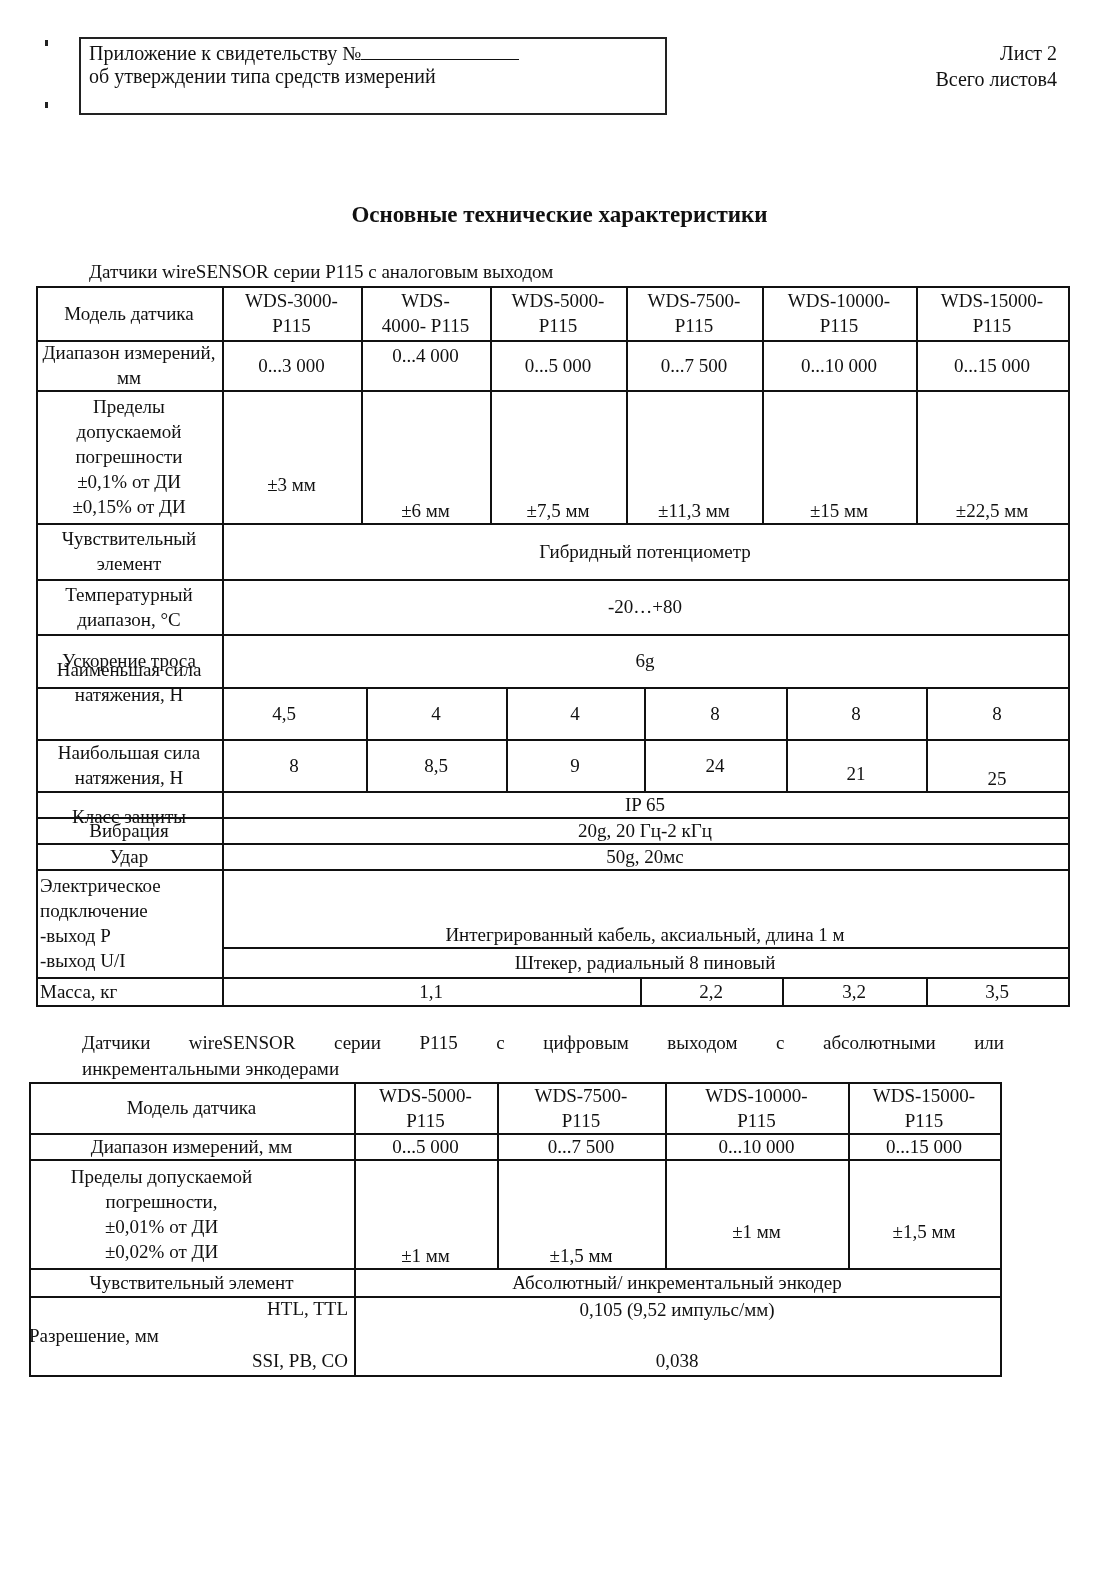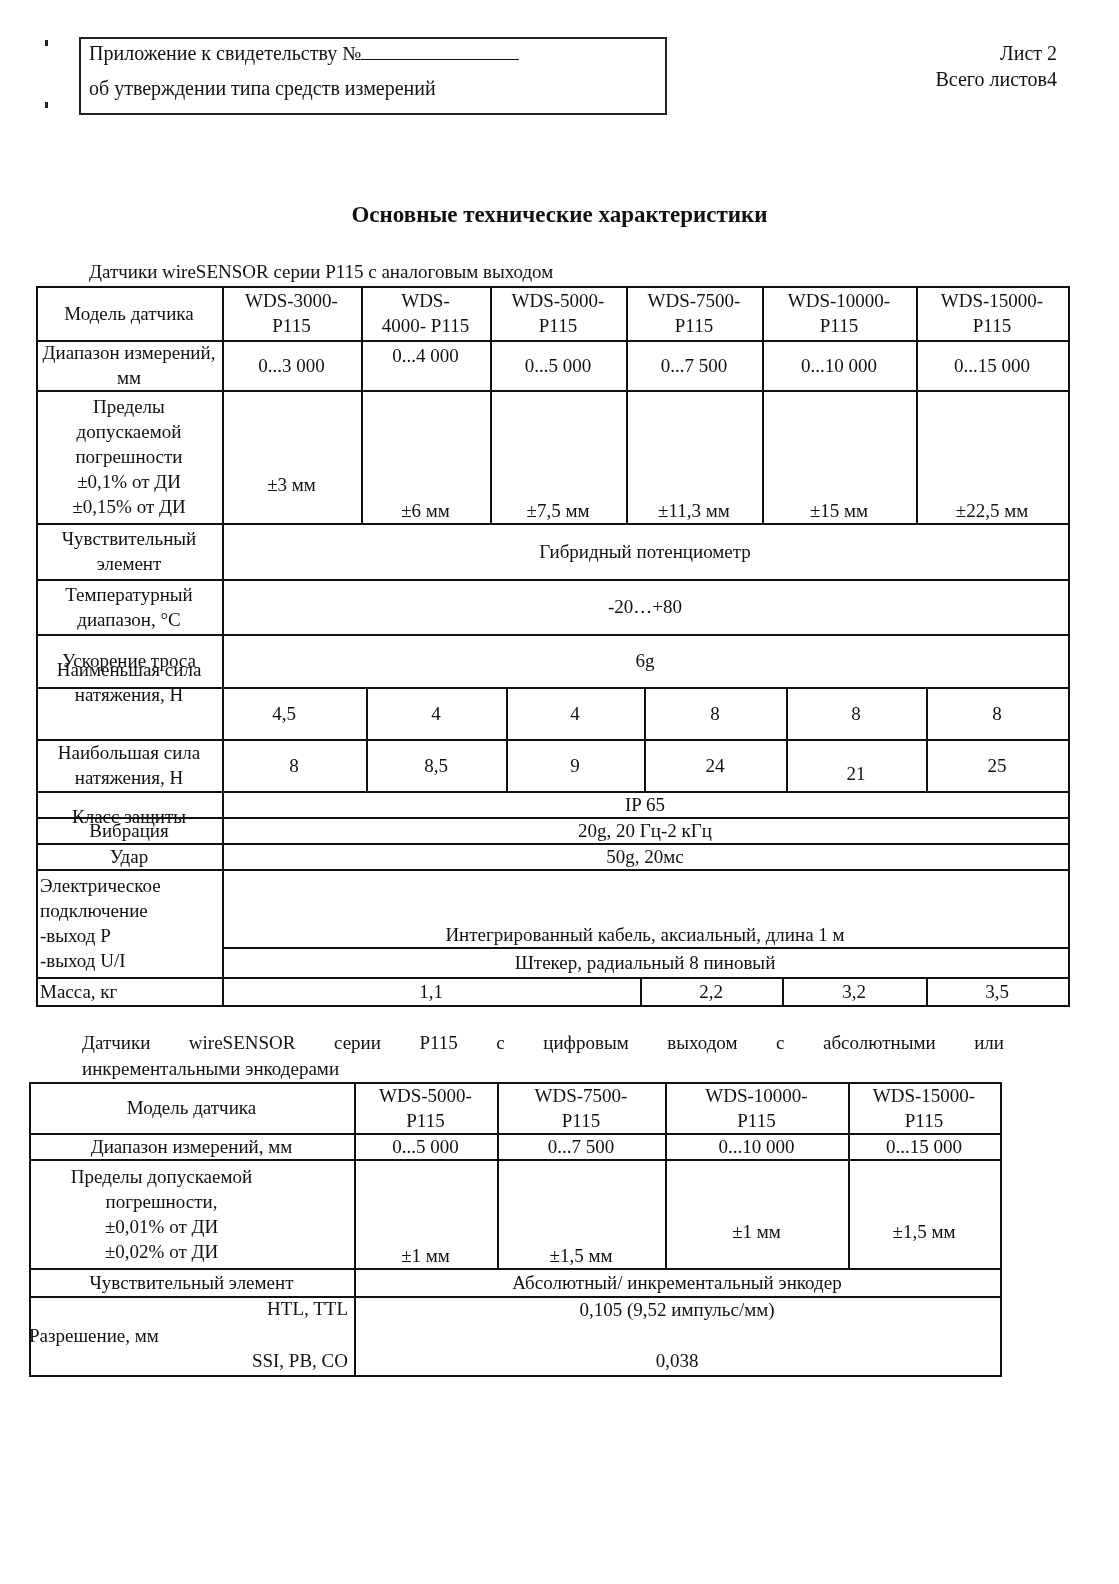--- a/index.html
+++ b/index.html
@@ -20,21 +20,21 @@
 </head>
 <body>
 
 <div class="tick" style="left:45px;top:40px;"></div>
 <div class="tick" style="left:45px;top:102px;"></div>
 
 <div class="abs hdr-box"></div>
 <div class="abs hdr-line" style="left:89px;top:40px;">
   <span>Приложение к свидетельству №</span><span class="blank"></span>
 </div>
-<div class="abs hdr-line" style="left:89px;top:63px;margin-top:12px;">об утверждении типа средств измерений</div>
+<div class="abs hdr-line" style="left:89px;top:63px;">об утверждении типа средств измерений</div>
 
 <div class="abs sheet" style="right:62px;top:40px;">Лист 2</div>
 <div class="abs sheet" style="right:62px;top:66px;">Всего листов4</div>
 
 <div class="abs title">Основные технические характеристики</div>
 
 <div class="abs caption" style="left:89px;top:261px;">Датчики wireSENSOR серии P115 с аналоговым выходом</div>
 
 <div id="t1">
     <div class="grid" style="left: 36px; top: 286px; width: 1033.5px; height: 1.5px;"></div>
@@ -271,21 +271,21 @@
     <div class="cell" style="left: 786px; top: 739px; width: 140px; height: 68px; border-radius: 9px;">
       <div>
         <div>21</div>
       </div>
     </div>
     <div class="cell" style="left: 926px; top: 687px; width: 142px; height: 52px;">
       <div>
         <div>8</div>
       </div>
     </div>
-    <div class="cell" style="left: 926px; top: 739px; width: 142px; height: 52px;">
+    <div class="cell" style="left: 926px; top: 739px; width: 142px; height: 52px; align-items: flex-end;">
       <div>
         <div>25</div>
       </div>
     </div>
     <div class="cell" style="left: 36px; top: 791px; width: 186px; height: 26px; margin-top: 12px;">
       <div>
         <div>Класс защиты</div>
       </div>
     </div>
     <div class="cell" style="left: 222px; top: 791px; width: 846px; height: 26px;">

